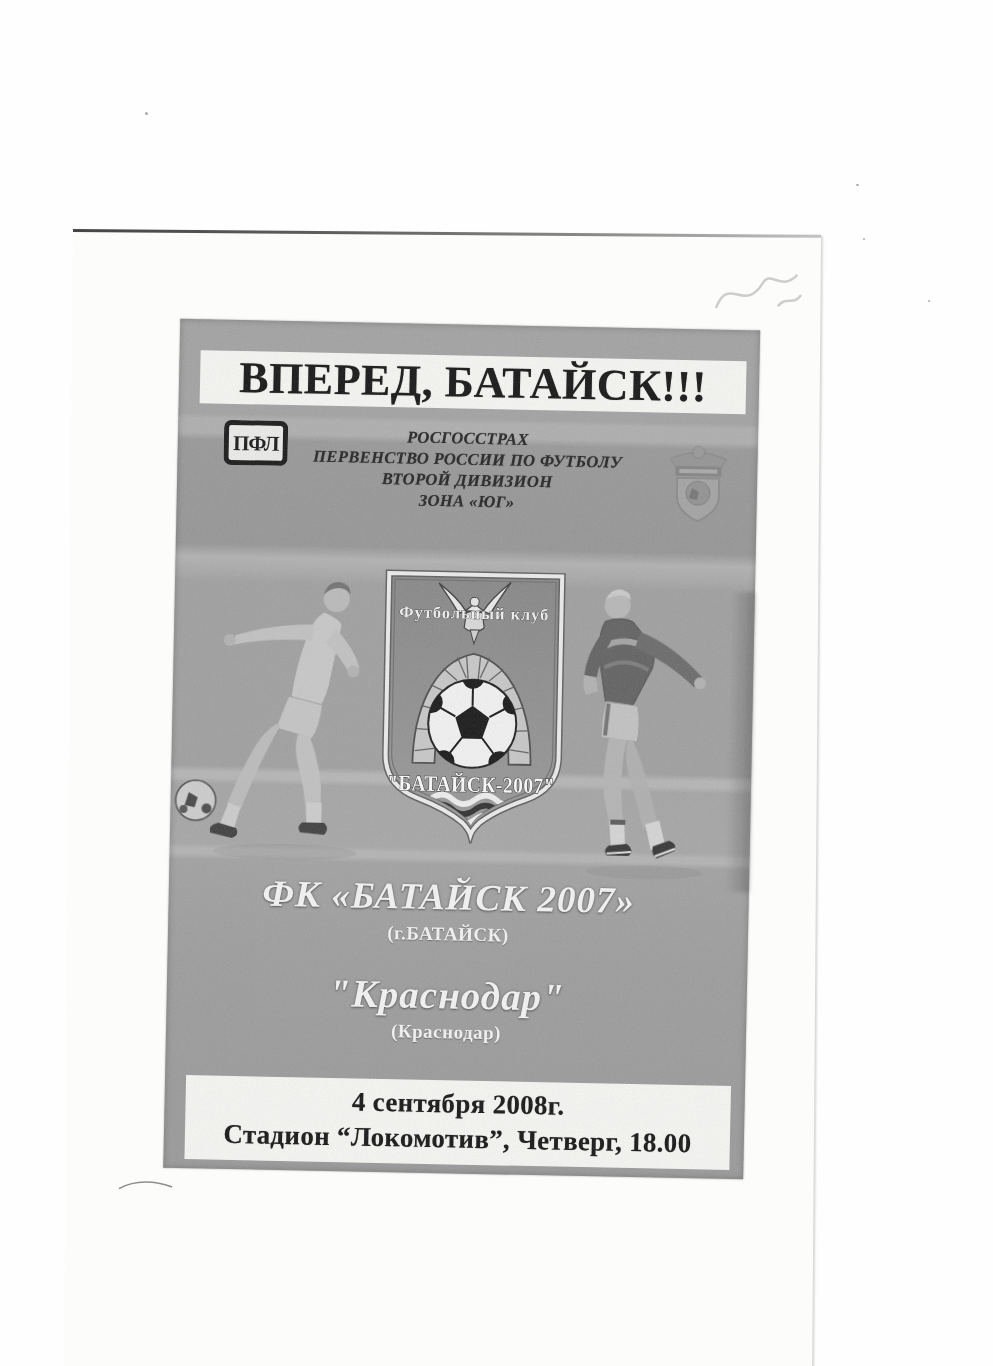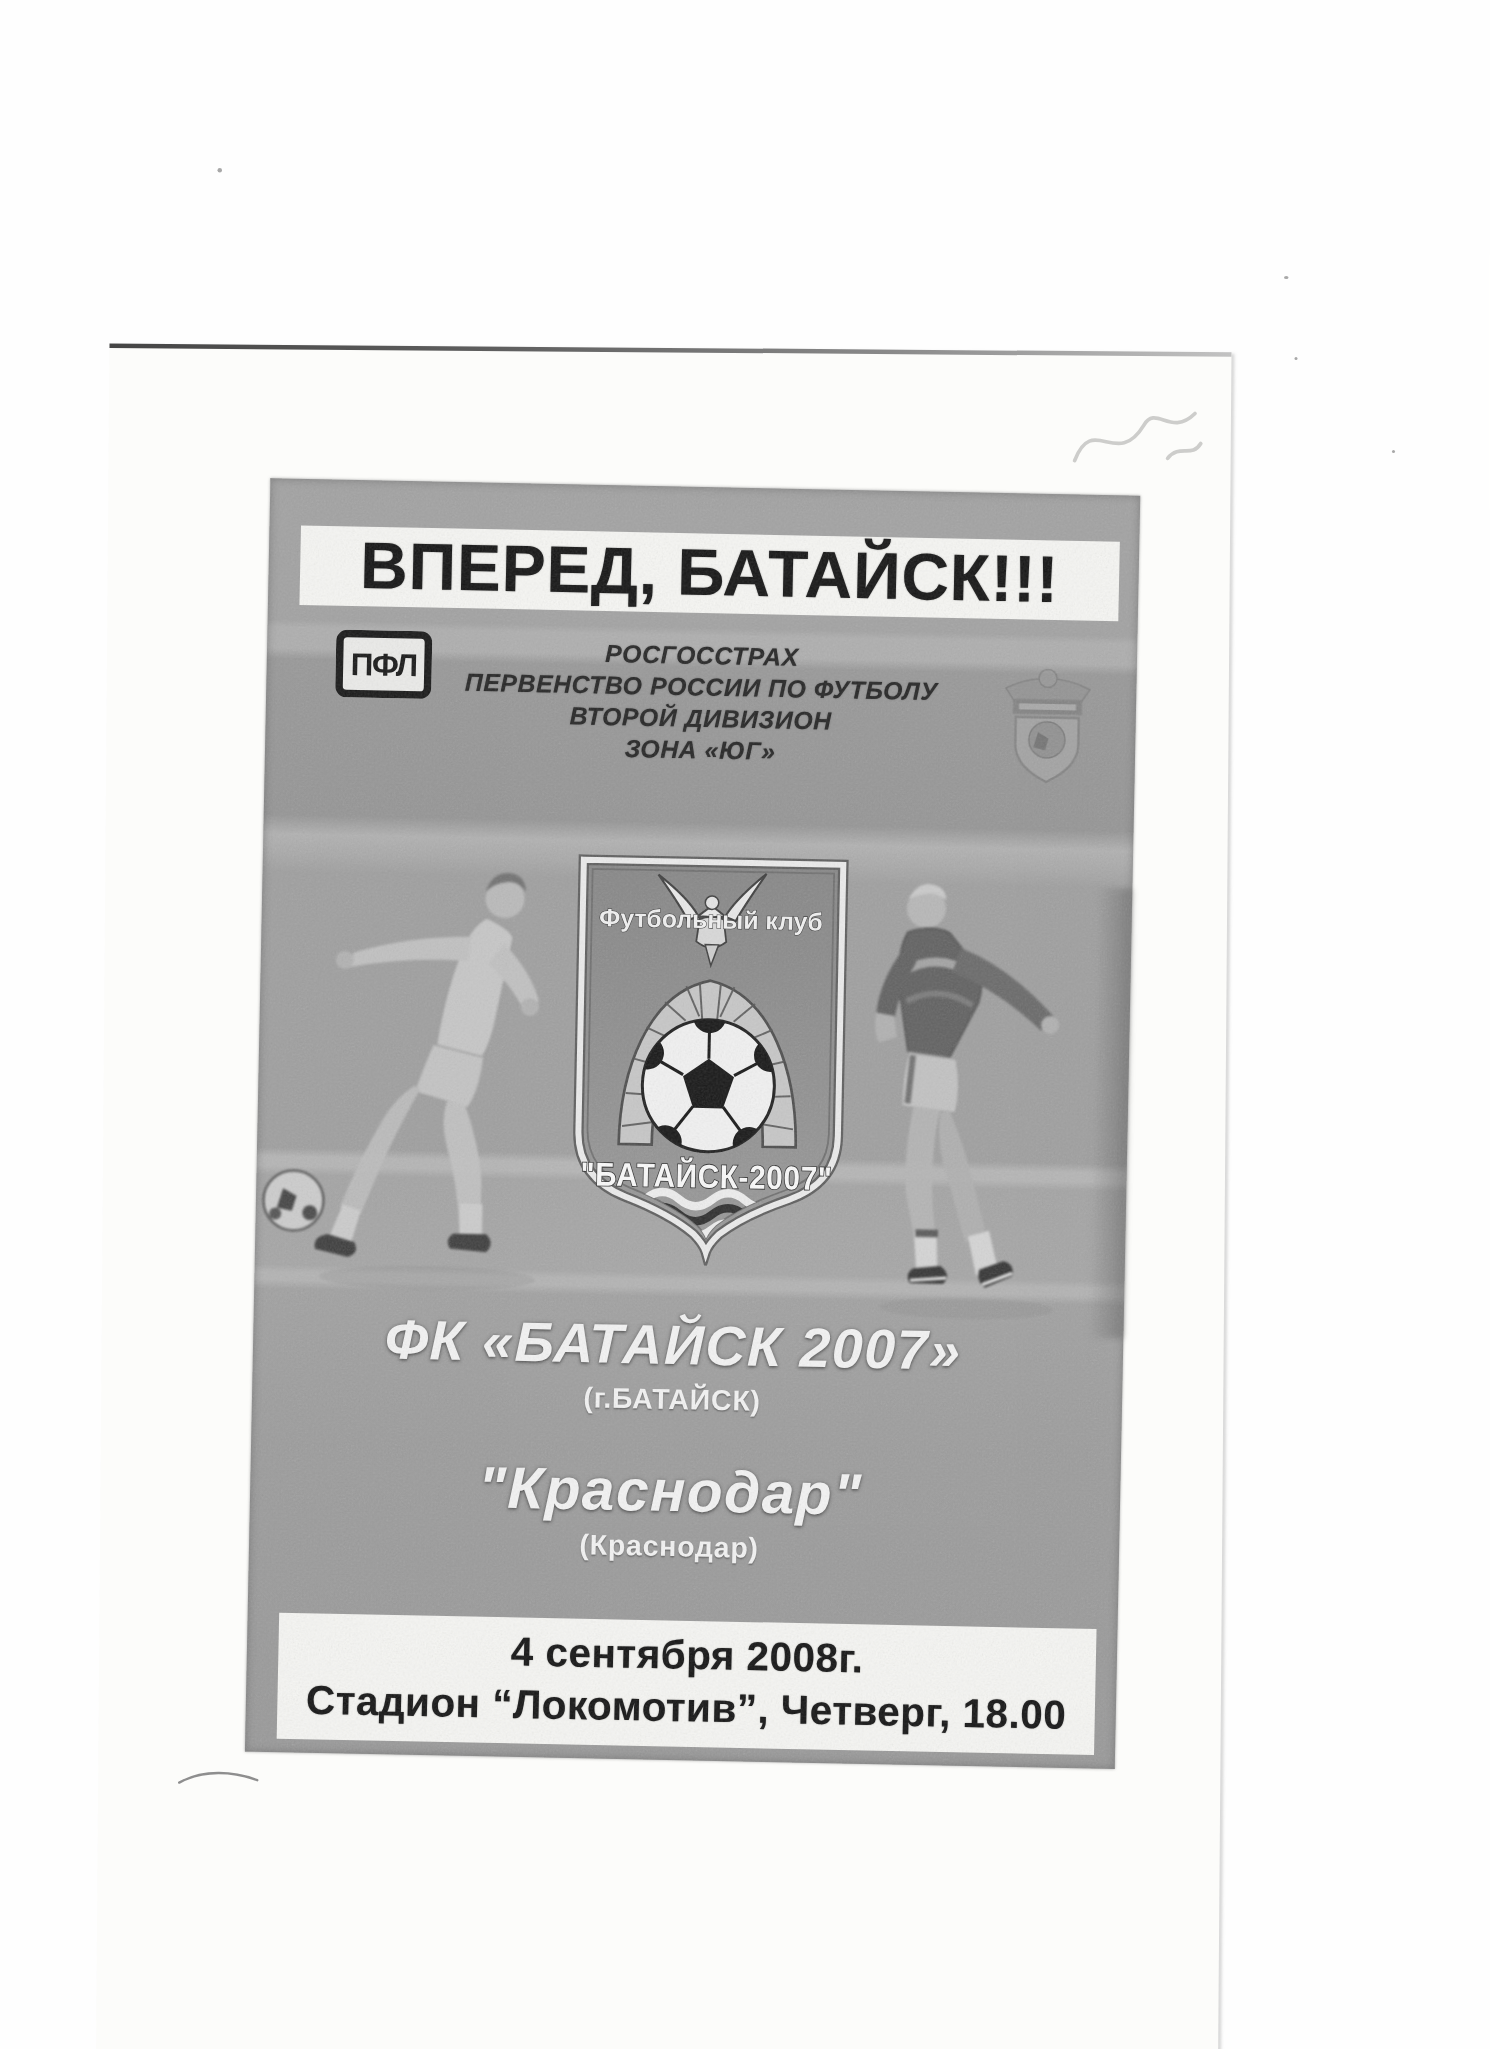--- a/index.html
+++ b/index.html
@@ -1,17 +1,17 @@
 <!DOCTYPE html>
 <html><head>
 <meta charset="utf-8">
 <style>
   html,body{margin:0;padding:0;background:#ffffff;}
   #scene{position:relative;width:993px;height:1366px;background:#fefefe;overflow:hidden;
-         font-family:Liberation Sans, sans-serif;}
+         font-family:Liberation Serif, serif;}
   .speck{position:absolute;border-radius:50%;background:#a8a8a8;}
 
   
   #paper{position:absolute;left:73px;top:230px;width:748px;height:1136px;
          background:#fcfcfa;transform:rotate(.45deg);transform-origin:0 0;
          box-shadow:2px 0 2px rgba(185,185,185,.55);}
   #paper-topline{position:absolute;left:0;top:-1px;width:100%;height:3px;
          background:linear-gradient(90deg,#454545 0%,#5f5f5f 35%,#8a8a8a 70%,#c2c2c2 100%);}
 
   

